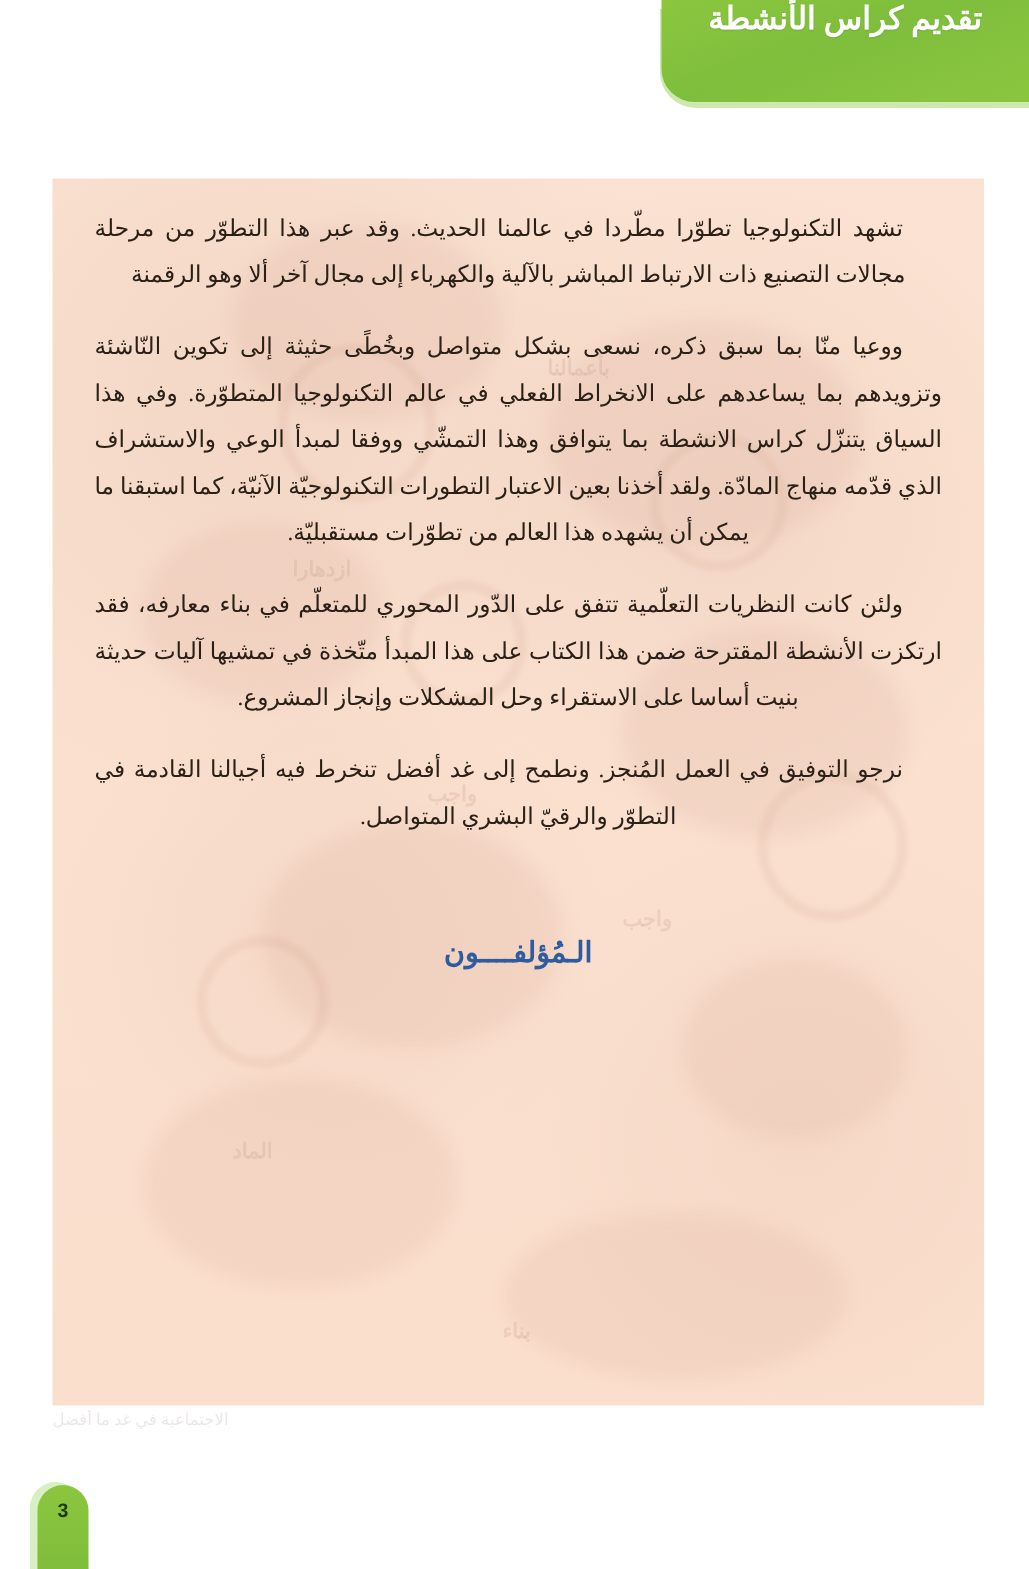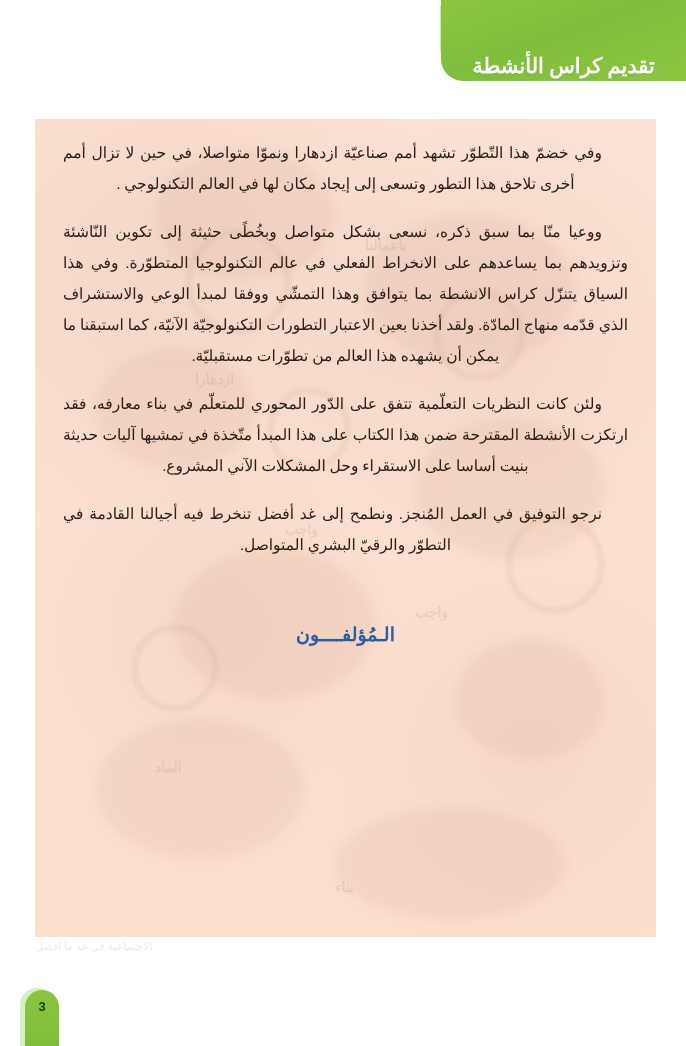--- a/index.html
+++ b/index.html
@@ -27,25 +27,25 @@
     width: 246px;
     height: 66px;
     background: #cfe8b0;
     border-bottom-left-radius: 24px;
   }
   .banner {
     position: absolute;
     top: 0;
     right: 0;
     width: 245px;
-    height: 81px;
+    height: 68px;
     background: linear-gradient(160deg, #8cc63f 0%, #7ebe3c 45%, #8cc63f 100%);
     border-bottom-left-radius: 22px;
     display: flex;
-    align-items: flex-end;
+    align-items: flex-start;
     justify-content: center;
   }
   .banner-title {
     color: #ffffff;
     font-size: 21px;
     font-weight: 700;
     letter-spacing: 0.2px;
     text-shadow: 0 1px 1px rgba(0,0,0,0.10);
     padding-bottom: 2px;
   }
@@ -220,23 +220,23 @@
     <div class="wm-ring ring4"></div>
     <div class="wm-ring ring5"></div>
     <div class="wm-text wt1">بأعمالنا</div>
     <div class="wm-text wt2">ازدهارا</div>
     <div class="wm-text wt3">واجب</div>
     <div class="wm-text wt4">واجب</div>
     <div class="wm-text wt5">الماد</div>
     <div class="wm-text wt6">بناء</div>
 
     <div class="copy">
-      <p class="para tight">وفي خضمّ هذا التّطوّر تشهد أمم صناعيّة ازدهارا ونموّا متواصلا، في حين لا تزال أمم أخرى تلاحق هذا التطور وتسعى إلى إيجاد مكان لها في العالم التكنولوجي .</p>
+      <p class="para tight">تشهد التكنولوجيا تطوّرا مطّردا في عالمنا الحديث. وقد عبر هذا التطوّر من مرحلة مجالات التصنيع ذات الارتباط المباشر بالآلية والكهرباء إلى مجال آخر ألا وهو الرقمنة</p>
       <p class="para tight">ووعيا منّا بما سبق ذكره، نسعى بشكل متواصل وبخُطًى حثيثة إلى تكوين النّاشئة وتزويدهم بما يساعدهم على الانخراط الفعلي في عالم التكنولوجيا المتطوّرة. وفي هذا السياق يتنزّل كراس الانشطة بما يتوافق وهذا التمشّي ووفقا لمبدأ الوعي والاستشراف الذي قدّمه منهاج المادّة. ولقد أخذنا بعين الاعتبار التطورات التكنولوجيّة الآنيّة، كما استبقنا ما يمكن أن يشهده هذا العالم من تطوّرات مستقبليّة.</p>
-      <p class="para tight">ولئن كانت النظريات التعلّمية تتفق على الدّور المحوري للمتعلّم في بناء معارفه، فقد ارتكزت الأنشطة المقترحة ضمن هذا الكتاب على هذا المبدأ متّخذة في تمشيها آليات حديثة بنيت أساسا على الاستقراء وحل المشكلات الآني المشروع.</p>
+      <p class="para tight">ولئن كانت النظريات التعلّمية تتفق على الدّور المحوري للمتعلّم في بناء معارفه، فقد ارتكزت الأنشطة المقترحة ضمن هذا الكتاب على هذا المبدأ متّخذة في تمشيها آليات حديثة بنيت أساسا على الاستقراء وحل المشكلات وإنجاز المشروع.</p>
       <p class="para tight">نرجو التوفيق في العمل المُنجز. ونطمح إلى غد أفضل تنخرط فيه أجيالنا القادمة في التطوّر والرقيّ البشري المتواصل.</p>
     </div>
 
     <div class="signature-row">
       <span class="signature">الـمُؤلفــــون</span>
     </div>
   </div>
 
   <div class="showthrough">الاجتماعية في غد ما أفضل</div>
 

